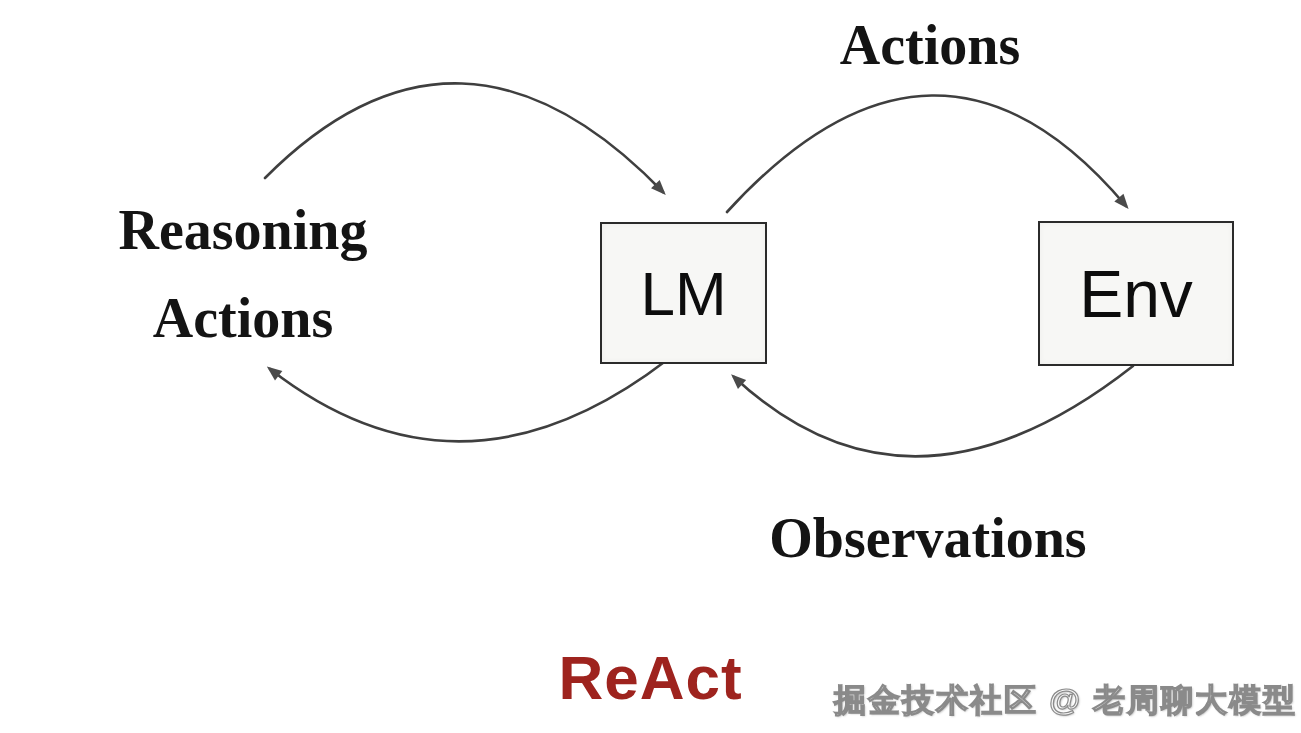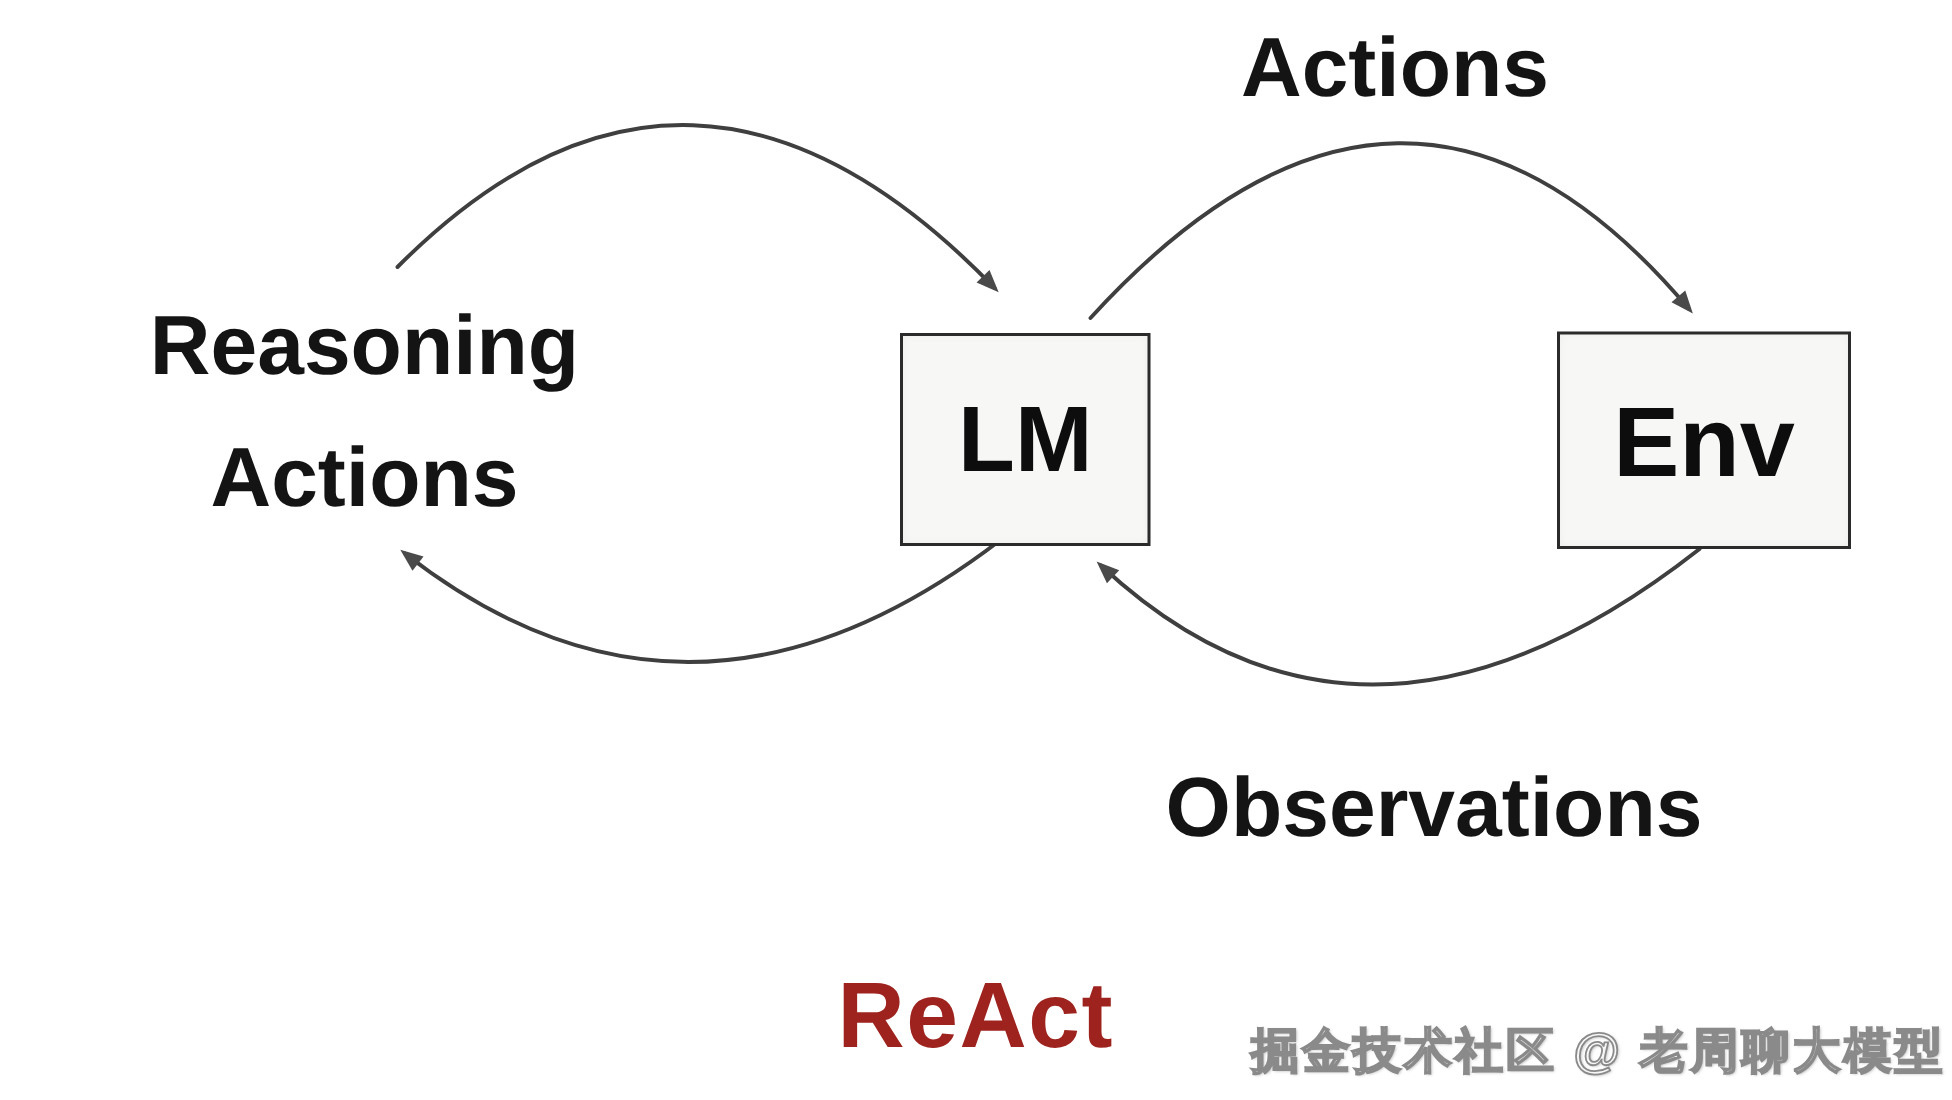--- a/index.html
+++ b/index.html
@@ -27,48 +27,49 @@
     stroke-width: 2.6;
     stroke-linecap: round;
   }
   .label {
     position: absolute;
     color: #141414;
     font-weight: 600;
     font-size: 56px;
     text-align: center;
     white-space: nowrap;
+    font-family: Liberation Serif, serif;
   }
   .label-reasoning {
     left: 93px;
     top: 186px;
     width: 300px;
     line-height: 88px;
   }
   .label-actions {
     left: 780px;
     top: 10px;
     width: 300px;
     line-height: 70px;
   }
   .label-observations {
-    left: 756px;
+    left: 728px;
     top: 502px;
     width: 400px;
     line-height: 72px;
   }
   .node {
     position: absolute;
     background: #f7f7f5;
     border: 2px solid #2b2b2b;
     display: flex;
     align-items: center;
     justify-content: center;
     color: #0d0d0d;
-    font-weight: 700;
+    font-weight: 400;
     box-shadow: 0 0 6px rgba(0,0,0,0.04) inset;
   }
   .node-lm {
     left: 600px;
     top: 222px;
     width: 163px;
     height: 138px;
     font-size: 62px;
   }
   .node-env {

